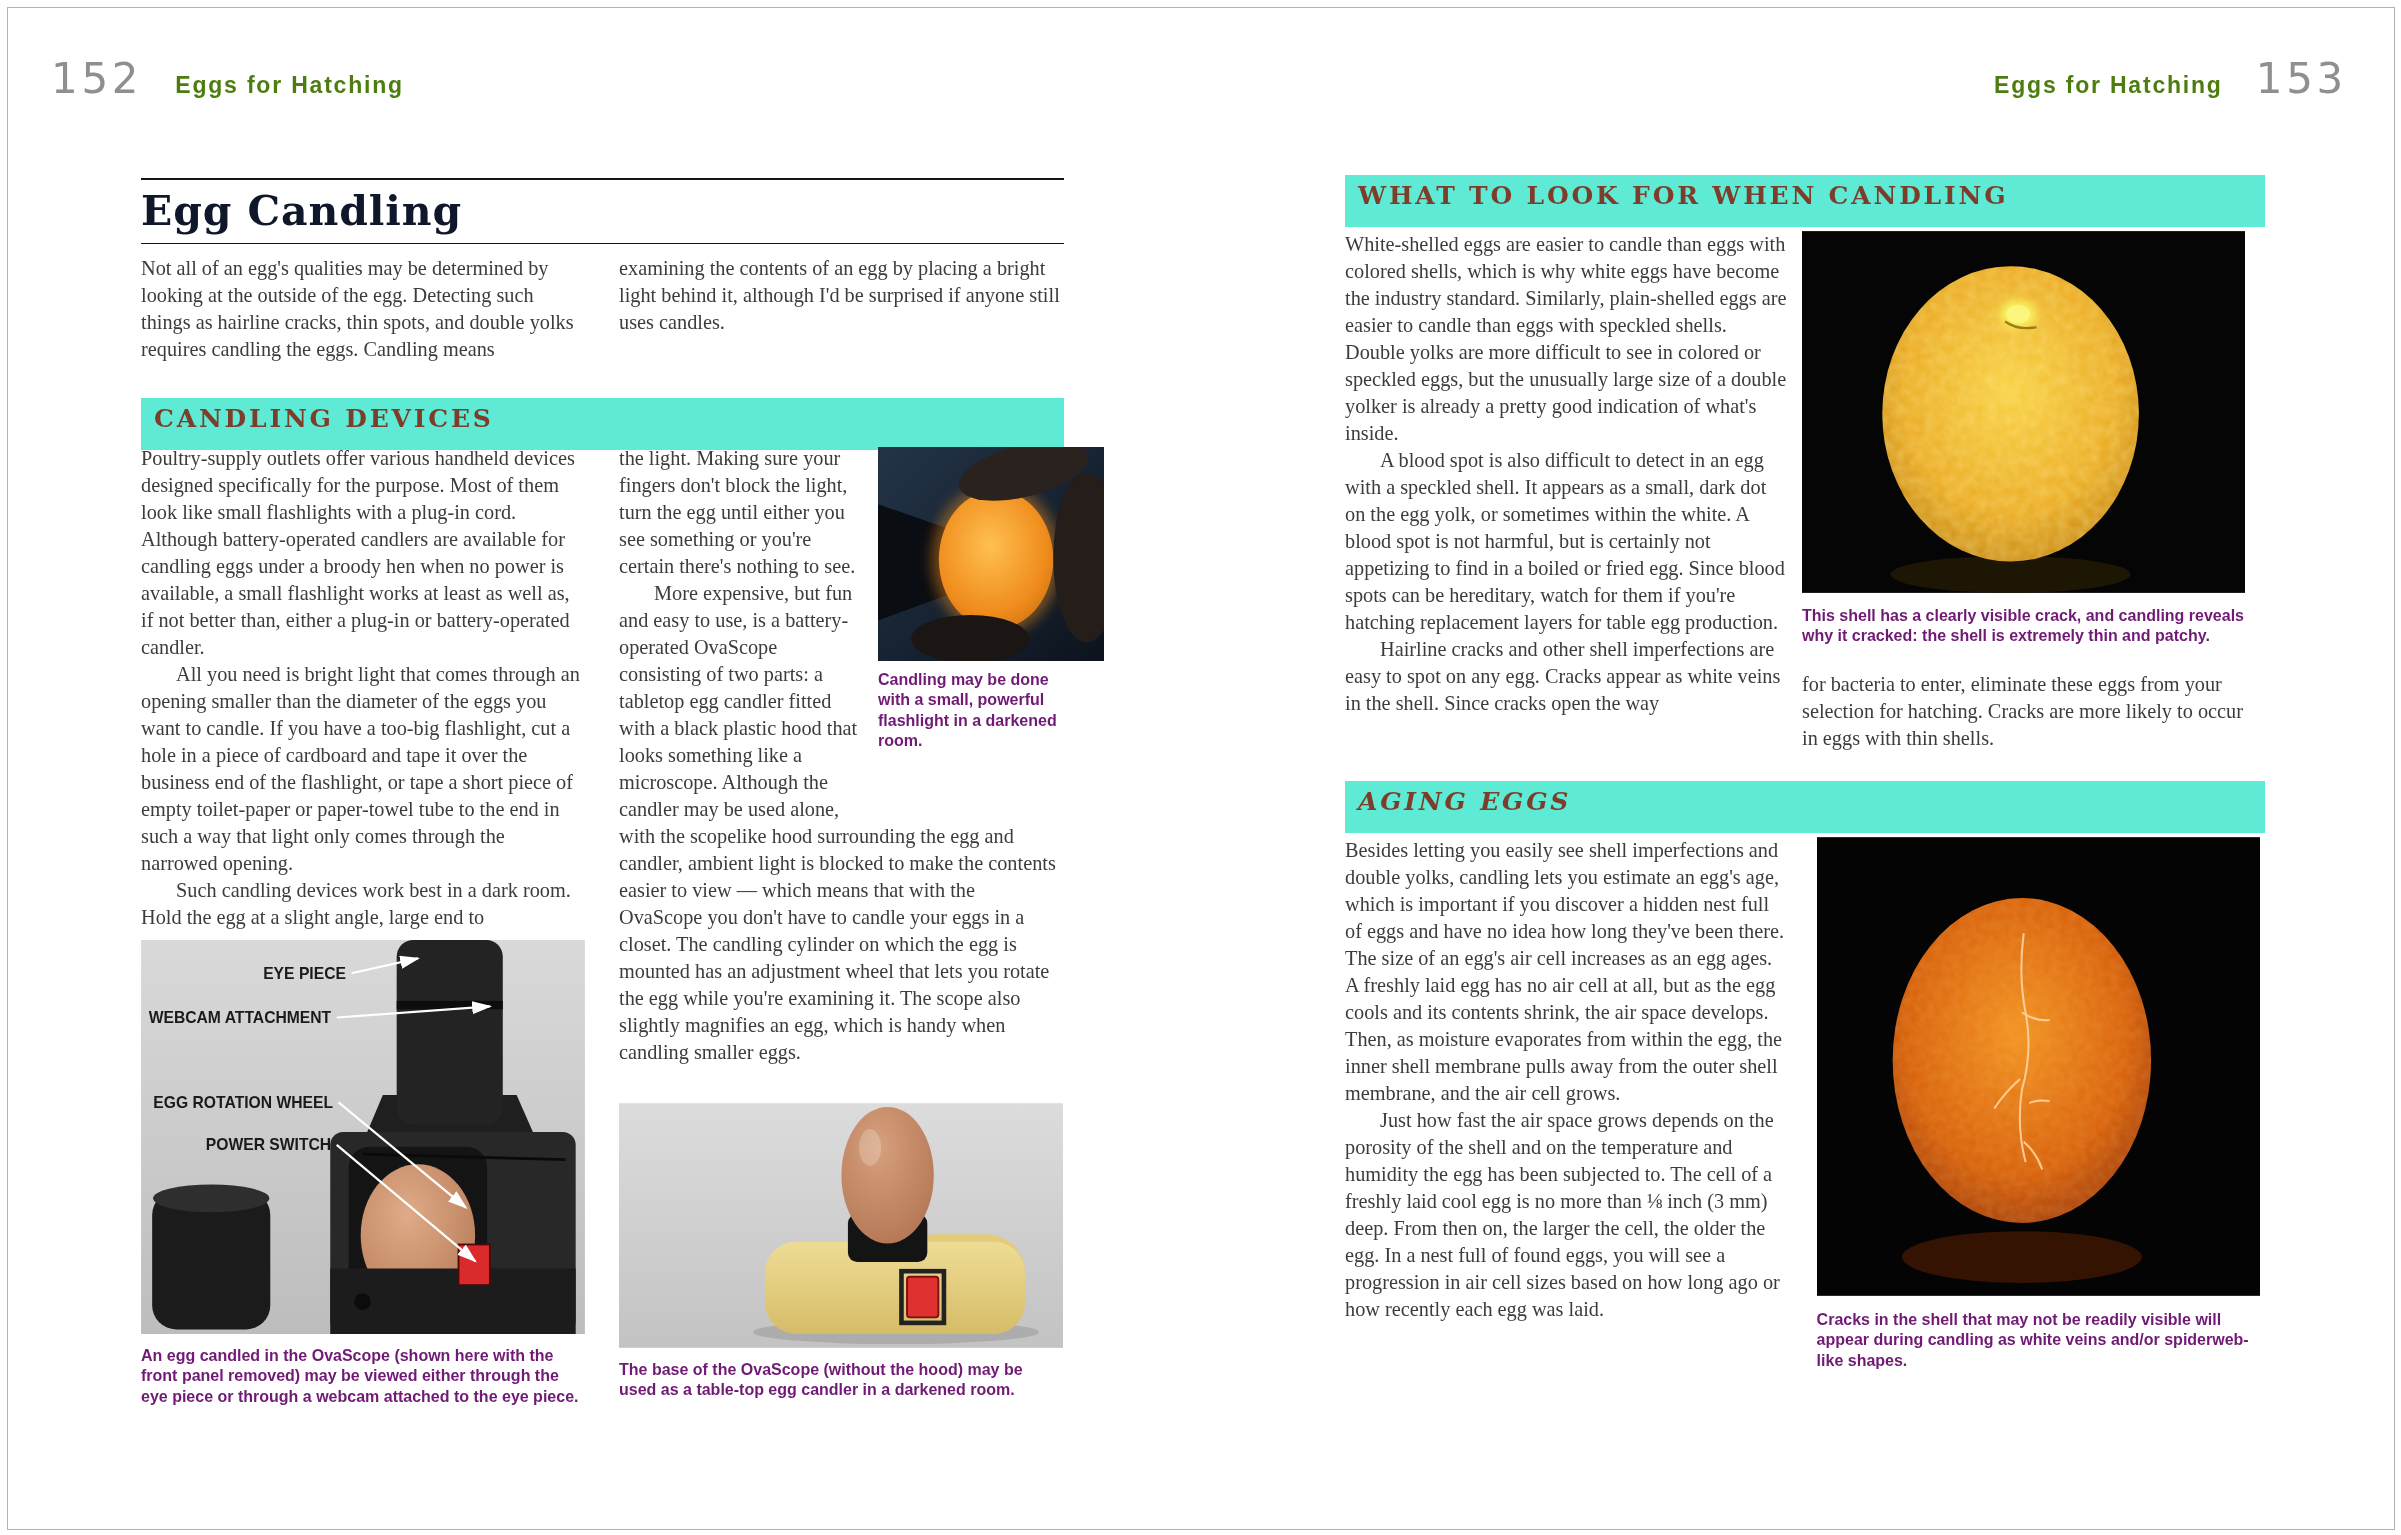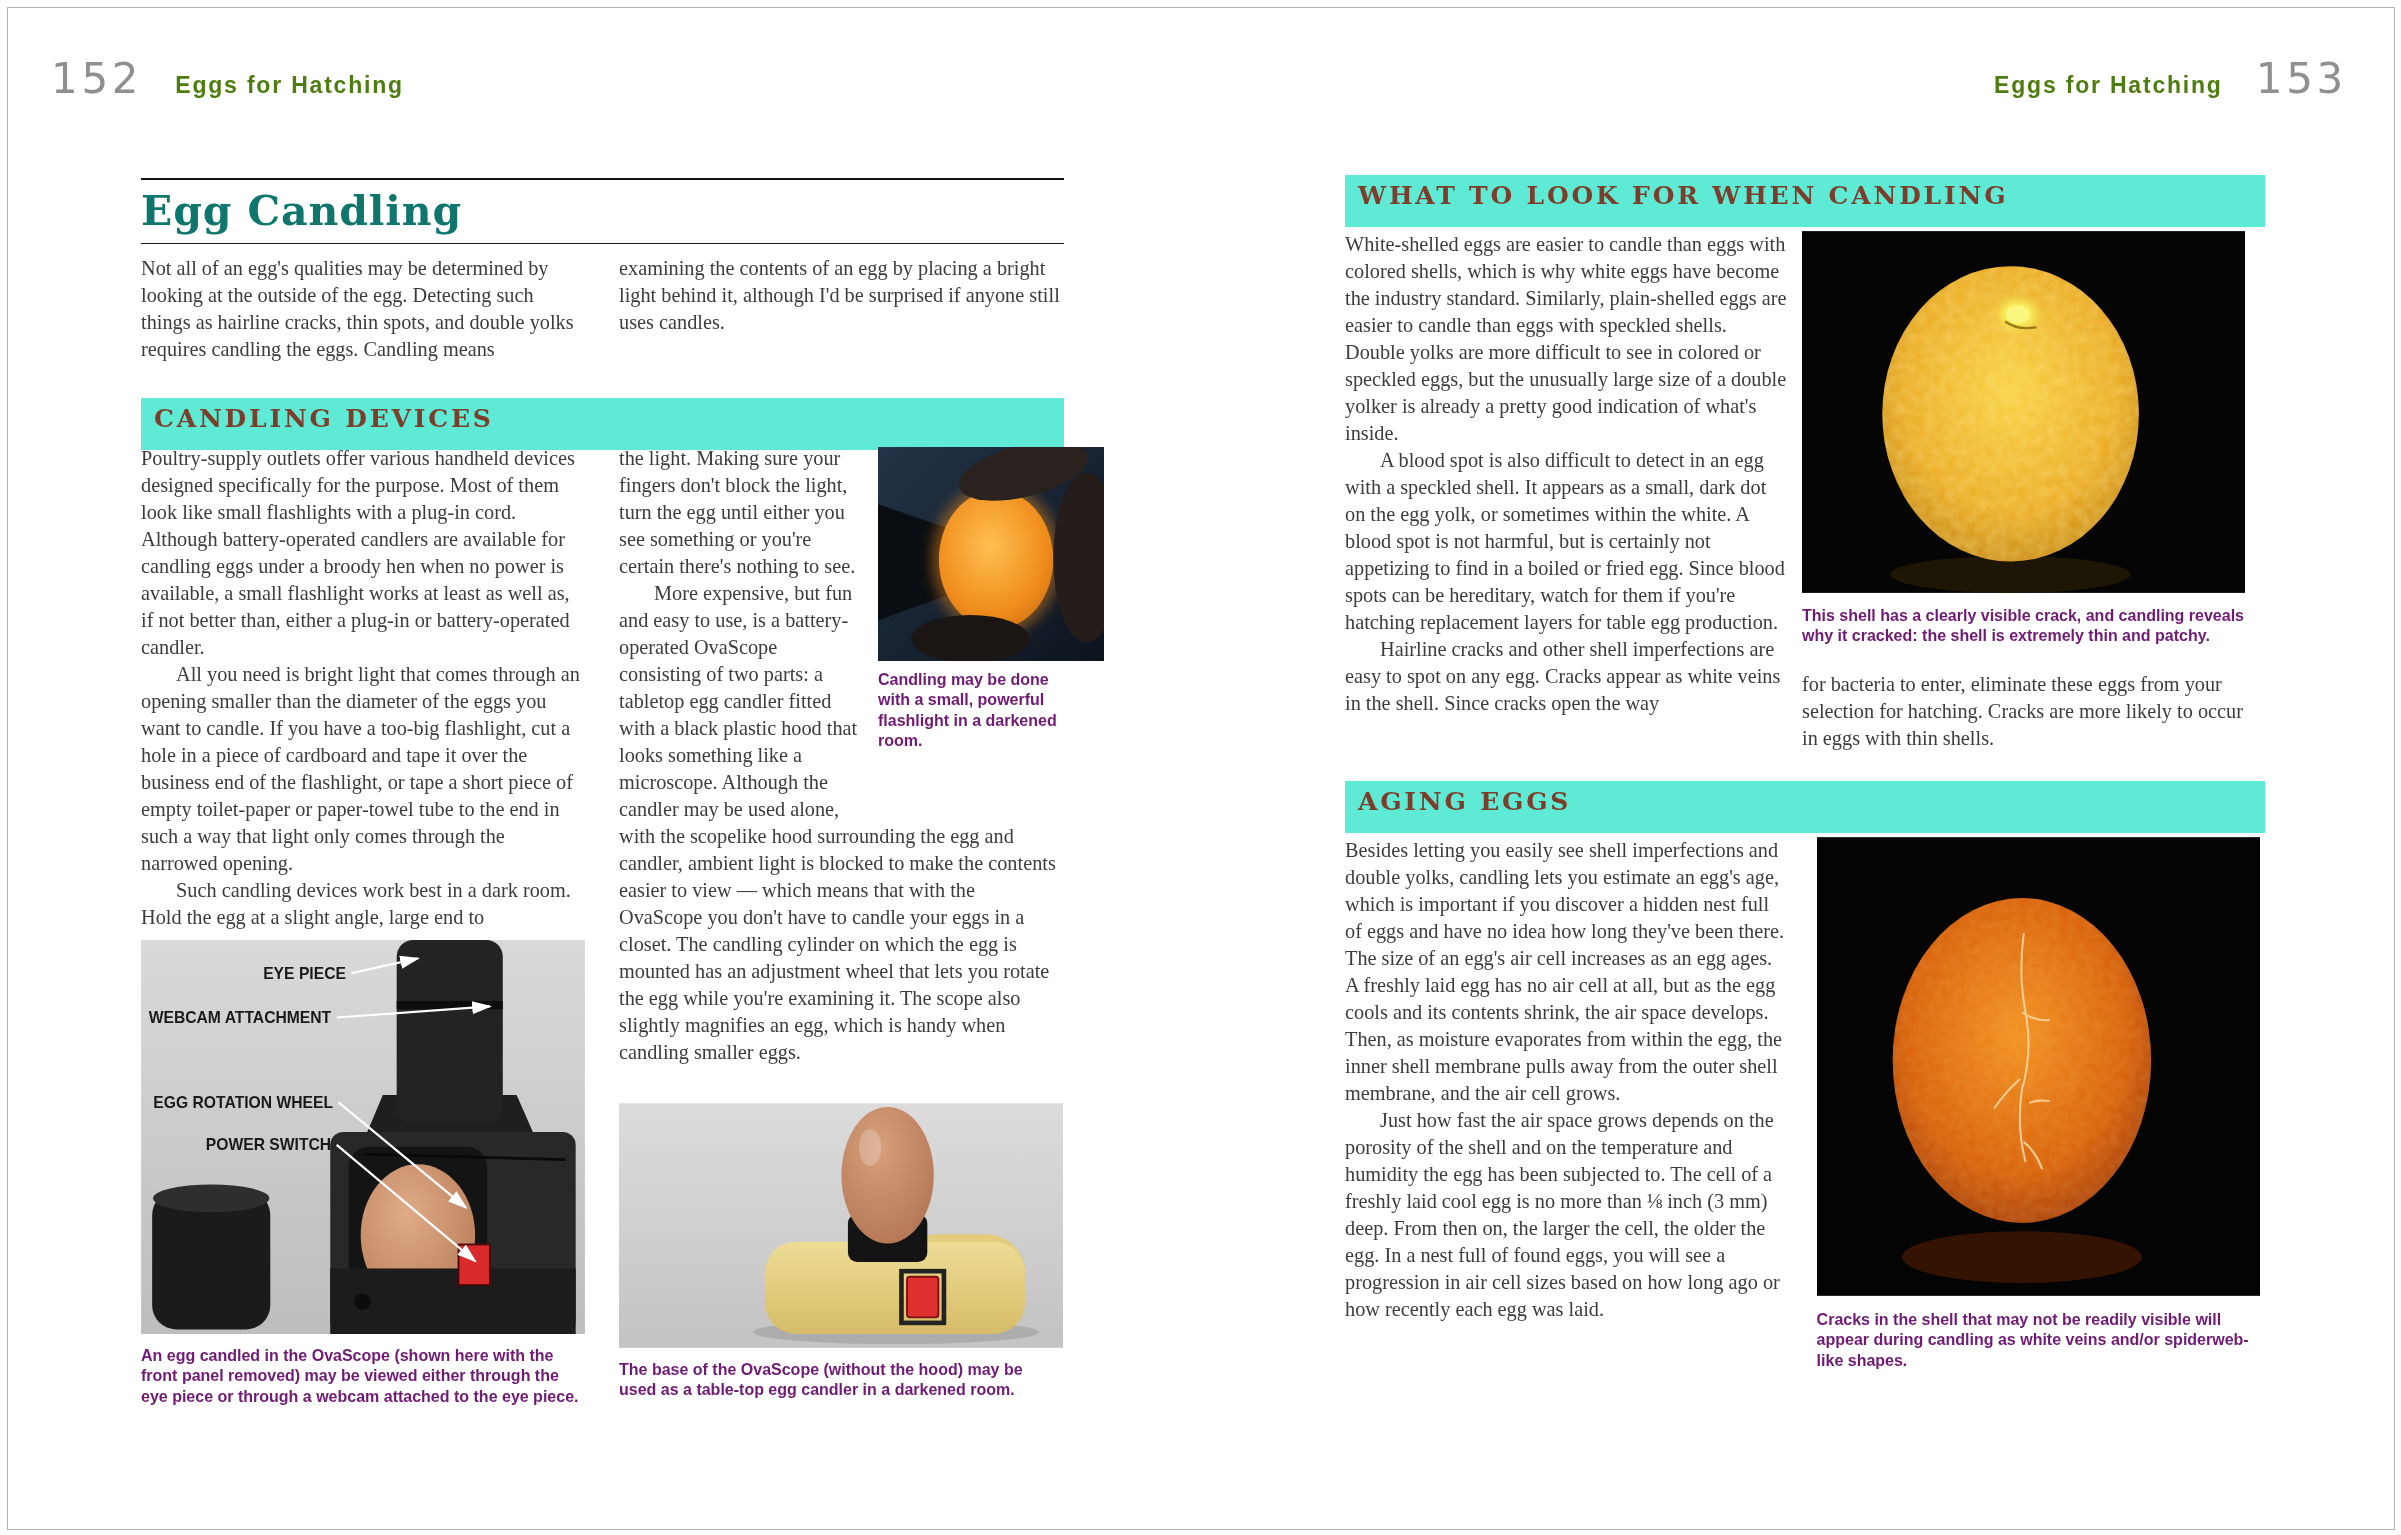--- a/index.html
+++ b/index.html
@@ -13,21 +13,21 @@
   .runhead-right{ position:absolute; right:54px; top:54px; display:flex; align-items:baseline; gap:33px; }
   .pageno { font-family:"DejaVu Sans", sans-serif; font-size:42px; color:#8f8f8f; letter-spacing:3.7px; }
   .runlabel { font-family:"Liberation Sans", sans-serif; font-weight:bold; font-size:23px;
               color:#4d7c0f; letter-spacing:1.8px; }
 
   
   .titleblock { position:absolute; left:141px; top:178px; width:923px;
                 border-top:2.8px solid #141414; border-bottom:1.8px solid #141414;
                 padding:6.5px 0 8.3px 0; }
   .titleblock h1 { font-family:"DejaVu Serif", serif; font-weight:bold; font-size:41px;
-                   color:#0f766e; letter-spacing:0.9px; }
+                   color:#0f172a; letter-spacing:0.9px; }
 
   .cols { position:absolute; display:flex; gap:34px; }
   .col  { width:444px; }
   .colr { width:442px; }
   .col p, .colr p { font-size:20.3px; line-height:27px; text-align:left; }
   p.ind { text-indent:35px; }
 
   .banner { position:absolute; background:#5eead4; height:52px; padding:5.5px 0 0 13px; }
   .banner span { font-family:"DejaVu Serif", serif; font-weight:bold; font-size:25px;
                  letter-spacing:2.8px; color:#7c3e2b; }
@@ -228,21 +228,21 @@
         <ellipse cx="234" cy="90" rx="20" ry="15" fill="#f8f25e" filter="url(#glowY)"></ellipse>
         <ellipse cx="234" cy="90" rx="13" ry="10" fill="#fbf77e"></ellipse>
         <path d="M220,98 q14,10 34,6" stroke="#8a6206" stroke-width="2.5" fill="none" opacity="0.8"></path>
       </svg>
       <figcaption>This shell has a clearly visible crack, and candling reveals why it cracked: the shell is extremely thin and patchy.</figcaption>
     </figure>
     <p>for bacteria to enter, eliminate these eggs from your selection for hatching. Cracks are more likely to occur in eggs with thin shells.</p>
   </div>
 </div>
 
-<div class="banner" style="left:1345px; top:781px; width:920px;">
+<div class="banner" style="left:1345px; top:781px; width:920px;font-style:italic;">
   <span>AGING EGGS</span>
 </div>
 
 <div class="cols" style="left:1345px; top:837px; width:920px; gap:29.6px;">
   <div class="colr">
     <p>Besides letting you easily see shell imperfections and double yolks, candling lets you estimate an egg's age, which is important if you discover a hidden nest full of eggs and have no idea how long they've been there. The size of an egg's air cell increases as an egg ages. A freshly laid egg has no air cell at all, but as the egg cools and its contents shrink, the air space develops. Then, as moisture evaporates from within the egg, the inner shell membrane pulls away from the outer shell membrane, and the air cell grows.</p>
     <p class="ind">Just how fast the air space grows depends on the porosity of the shell and on the temperature and humidity the egg has been subjected to. The cell of a freshly laid cool egg is no more than ⅛ inch (3 mm) deep. From then on, the larger the cell, the older the egg. In a nest full of found eggs, you will see a progression in air cell sizes based on how long ago or how recently each egg was laid.</p>
   </div>
   <div class="colr">
     <figure class="figage">

